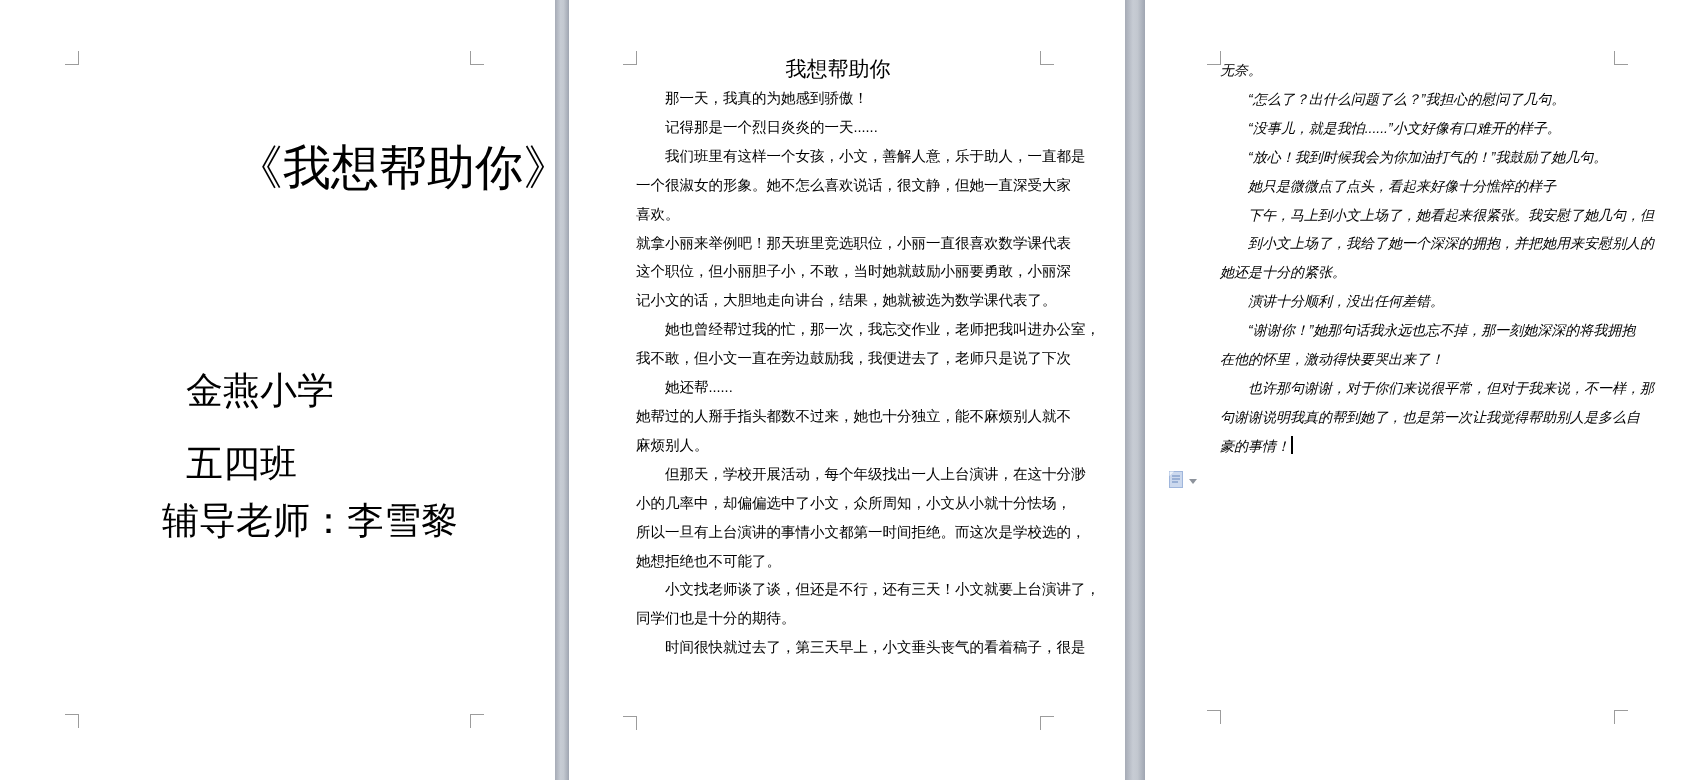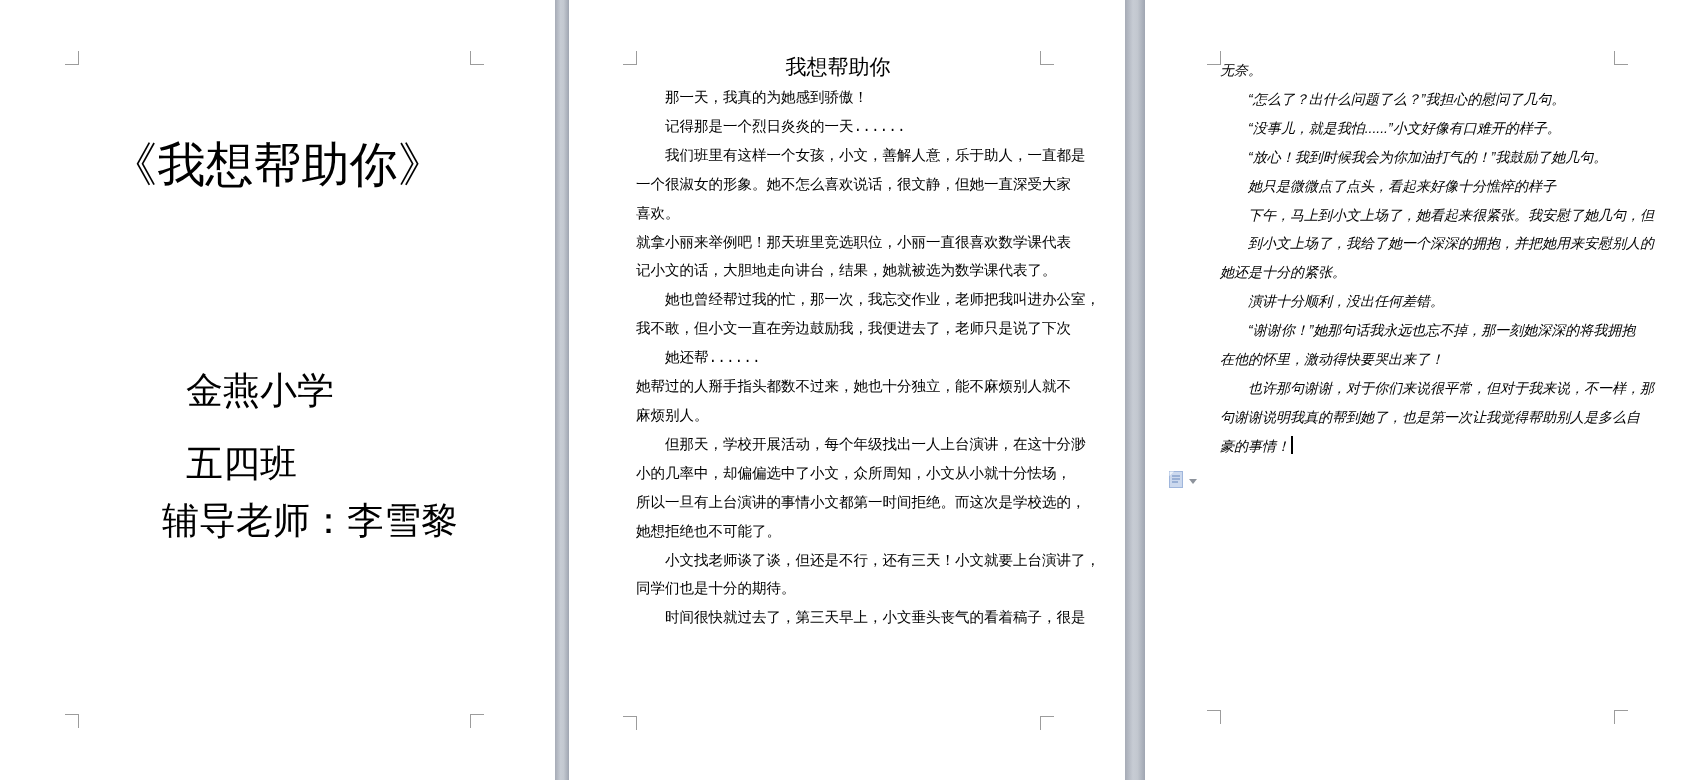--- a/index.html
+++ b/index.html
@@ -4,43 +4,43 @@
 <style>
   html,body{margin:0;padding:0;}
   body{
     width:1694px;height:780px;position:relative;overflow:hidden;
     background:#ffffff;
     font-family:"Liberation Sans","DejaVu Sans",sans-serif;
     color:#000;
   }
   .page{position:absolute;top:0;height:780px;background:#fff;}
   #page1{left:0;width:555px;}
-  #page2{left:569px;width:556px;font-family:Liberation Mono, monospace;}
+  #page2{left:569px;width:556px;}
   #page3{left:1145px;width:549px;font-style:italic;}
 
   
   .divider{
     position:absolute;top:0;height:780px;width:14px;
     background:linear-gradient(90deg,#a6abb6 0%,#c7ccd4 40%,#c3c8d0 62%,#9fa5b1 100%);
   }
   #divider1{left:555px;}
   #divider2{left:1125px;width:20px;}
 
   
   .cm{position:absolute;width:13px;height:13px;}
   .cm.tl{border-right:1px solid #9c9c9c;border-bottom:1px solid #9c9c9c;}
   .cm.tr{border-left:1px solid #9c9c9c;border-bottom:1px solid #9c9c9c;}
   .cm.bl{border-right:1px solid #9c9c9c;border-top:1px solid #9c9c9c;}
   .cm.br{border-left:1px solid #9c9c9c;border-top:1px solid #9c9c9c;}
 
   
   .cover-title{
     position:absolute;left:0;top:138px;width:555px;
-    text-align:center;font-size:48px;line-height:60px;
-    font-family:Liberation Mono, monospace;white-space:nowrap;
+    text-align:right;font-size:48px;line-height:60px;
+    font-family:Liberation Serif, serif;white-space:nowrap;padding-left:16px;
   }
   .p1lines{
     position:absolute;left:162px;top:346px;
     font-size:37px;line-height:57px;
     font-family:"Liberation Serif","DejaVu Serif",serif;
   }
   .p1lines .line{white-space:nowrap;}
   .p1lines .ind{padding-left:24px;margin-top:16px;}
 
   
@@ -99,20 +99,21 @@
   <div class="cm bl" style="left:54px;top:716px;"></div>
   <div class="cm br" style="left:471px;top:716px;"></div>
   <div class="doc-title">我想帮助你</div>
   <div class="bodylines p2lines">
       <div class="line ind">那一天，我真的为她感到骄傲！</div>
       <div class="line ind">记得那是一个烈日炎炎的一天......</div>
       <div class="line ind">我们班里有这样一个女孩，小文，善解人意，乐于助人，一直都是</div>
       <div class="line">一个很淑女的形象。她不怎么喜欢说话，很文静，但她一直深受大家</div>
       <div class="line">喜欢。</div>
       <div class="line">就拿小丽来举例吧！那天班里竞选职位，小丽一直很喜欢数学课代表</div>
+      <div class="line">这个职位，但小丽胆子小，不敢，当时她就鼓励小丽要勇敢，小丽深</div>
       <div class="line">记小文的话，大胆地走向讲台，结果，她就被选为数学课代表了。</div>
       <div class="line ind">她也曾经帮过我的忙，那一次，我忘交作业，老师把我叫进办公室，</div>
       <div class="line">我不敢，但小文一直在旁边鼓励我，我便进去了，老师只是说了下次</div>
       <div class="line ind">她还帮......</div>
       <div class="line">她帮过的人掰手指头都数不过来，她也十分独立，能不麻烦别人就不</div>
       <div class="line">麻烦别人。</div>
       <div class="line ind">但那天，学校开展活动，每个年级找出一人上台演讲，在这十分渺</div>
       <div class="line">小的几率中，却偏偏选中了小文，众所周知，小文从小就十分怯场，</div>
       <div class="line">所以一旦有上台演讲的事情小文都第一时间拒绝。而这次是学校选的，</div>
       <div class="line">她想拒绝也不可能了。</div>

